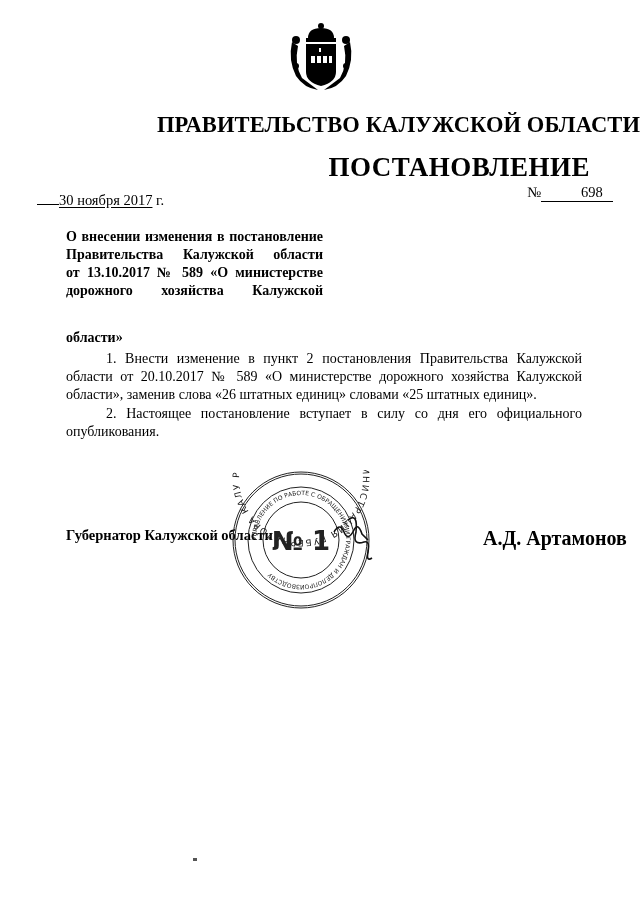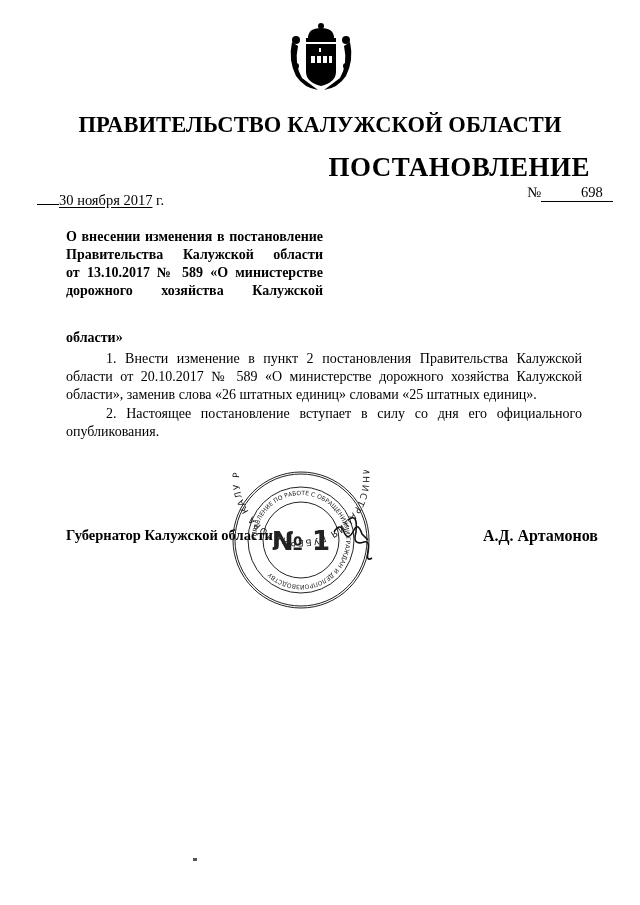--- a/index.html
+++ b/index.html
@@ -3,21 +3,21 @@
 <meta charset="utf-8">
 <style>
   html, body { margin: 0; padding: 0; background: #ffffff; }
   body {
     width: 640px; height: 905px; position: relative; overflow: hidden;
     font-family: "Liberation Serif", "DejaVu Serif", serif; color: #000;
   }
   .abs { position: absolute; }
   .emblem { left: 288px; top: 20px; width: 66px; height: 72px; }
   .gov-title {
-    left: 0; width: 640px; top: 112px; text-align: center;
+    left: 0; width: 640px; top: 112px; text-align: right;
     font-size: 22.5px; font-weight: bold; letter-spacing: 0.1px;
   }
   .doc-type {
     left: 0; width: 590px; top: 152px; text-align: right;
     font-size: 27px; font-weight: bold; letter-spacing: 0.5px;
   }
   .date-line { left: 37px; top: 184px; font-size: 14.5px; margin-top: 8px; }
   .date-line .u { text-decoration: underline; text-underline-offset: 2px; }
   .date-line .pad { display: inline-block; width: 22px; border-bottom: 1px solid #000; height: 12px; vertical-align: baseline; }
   .num-line { left: 527px; top: 184px; font-size: 14.5px; }
@@ -26,21 +26,21 @@
     left: 66px; top: 228px; width: 257px; font-size: 14px; font-weight: bold;
     line-height: 18px; text-align: justify; text-align-last: justify;
   }
   .subject .last { text-align-last: left; margin-top: 29px; }
   .body { left: 66px; top: 350px; width: 516px; font-size: 14px; line-height: 18.2px; }
   .p { text-align: justify; }
   .indent { text-indent: 40px; }
   .lastleft { text-align-last: left; }
   .bold { font-weight: bold; font-size: 15px; }
   .sig-title { left: 66px; top: 527px; font-size: 14.5px; font-weight: bold; }
-  .sig-name { left: 483px; top: 527px; font-size: 16px; font-weight: bold; }
+  .sig-name { left: 483px; top: 527px; font-size: 20px; font-weight: bold; }
   .stamp { left: 226px; top: 470px; width: 150px; height: 140px; }
   .dot { left: 193px; top: 858px; width: 4px; height: 3px; background: #555; }
 </style>
 </head>
 <body>
 
 <svg class="abs emblem" viewBox="0 0 66 72">
   <g fill="#000">
     <circle cx="33" cy="6" r="3"></circle>
     <path d="M20 18 Q20 8 33 8 Q46 8 46 18 Z"></path>

